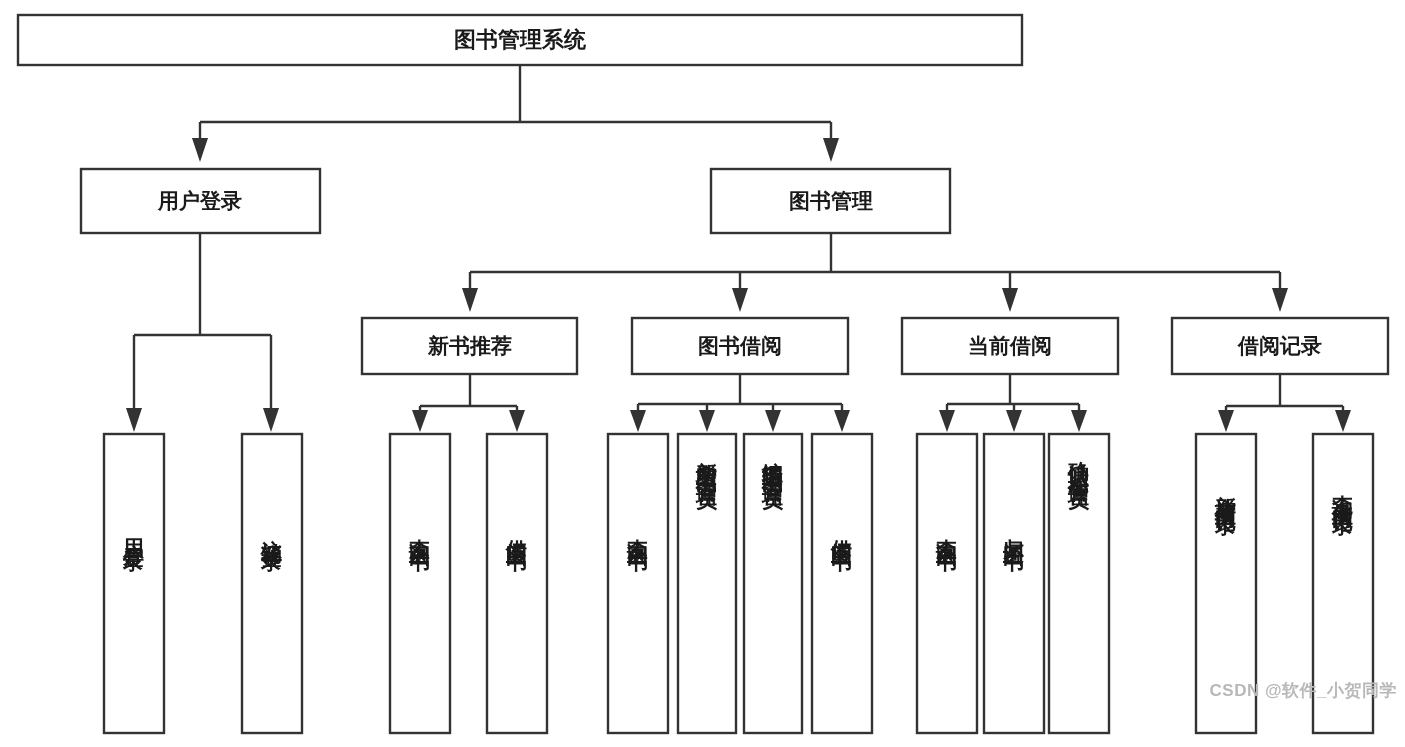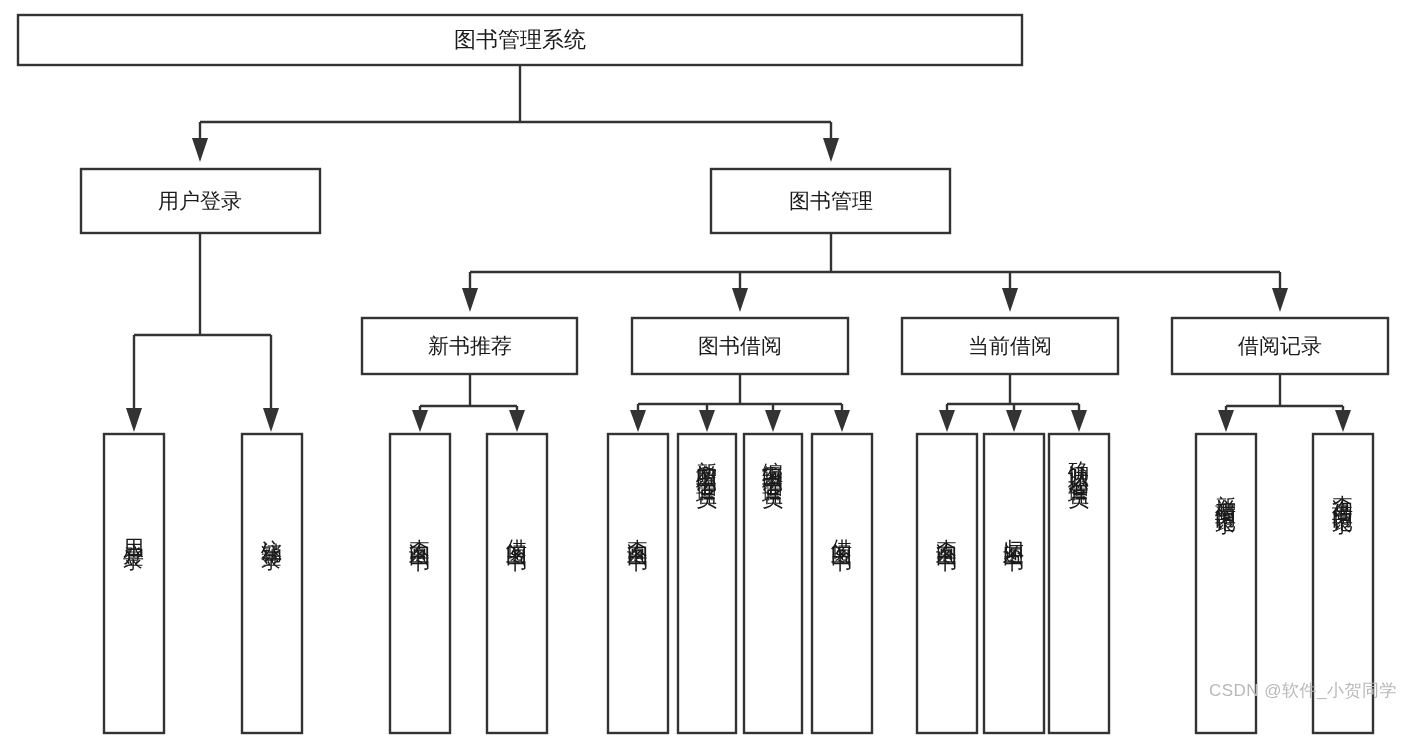--- a/index.html
+++ b/index.html
@@ -12,20 +12,21 @@
     width: 1405px;
     height: 747px;
     font-family: "Liberation Sans", "DejaVu Sans", sans-serif;
     overflow: hidden;
   }
   #diagram-root {
     position: relative;
     width: 1405px;
     height: 706px;
     background: #ffffff;
+    font-weight: bold;
   }
   svg.diagram-canvas {
     position: absolute;
     left: 0;
     top: 0;
     width: 1405px;
     height: 747px;
   }
   .node-box {
     fill: #ffffff;

